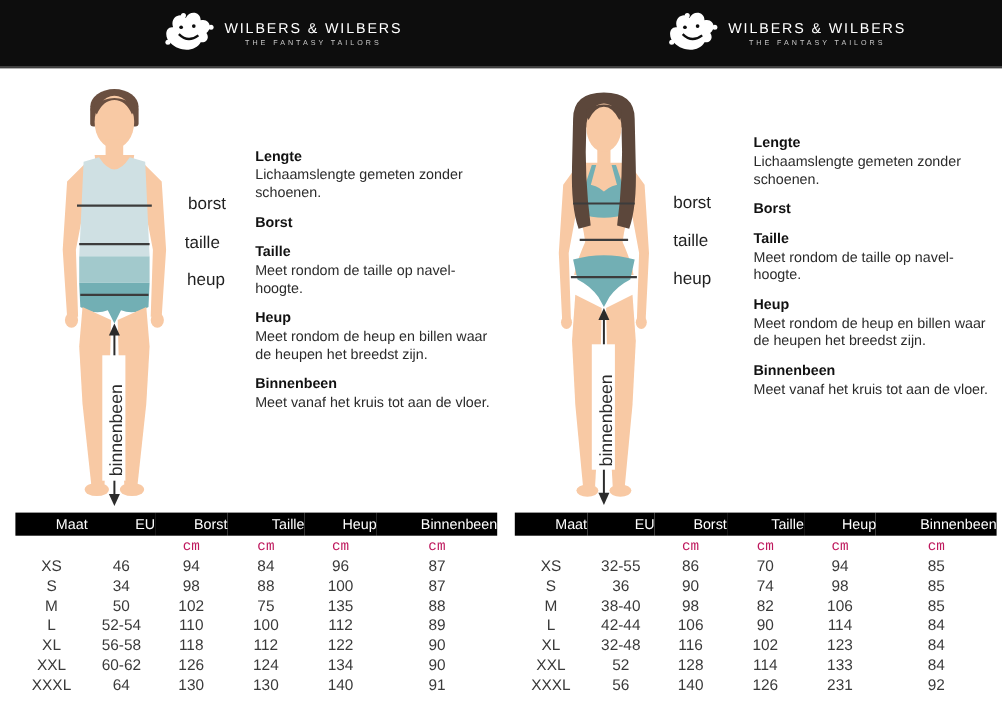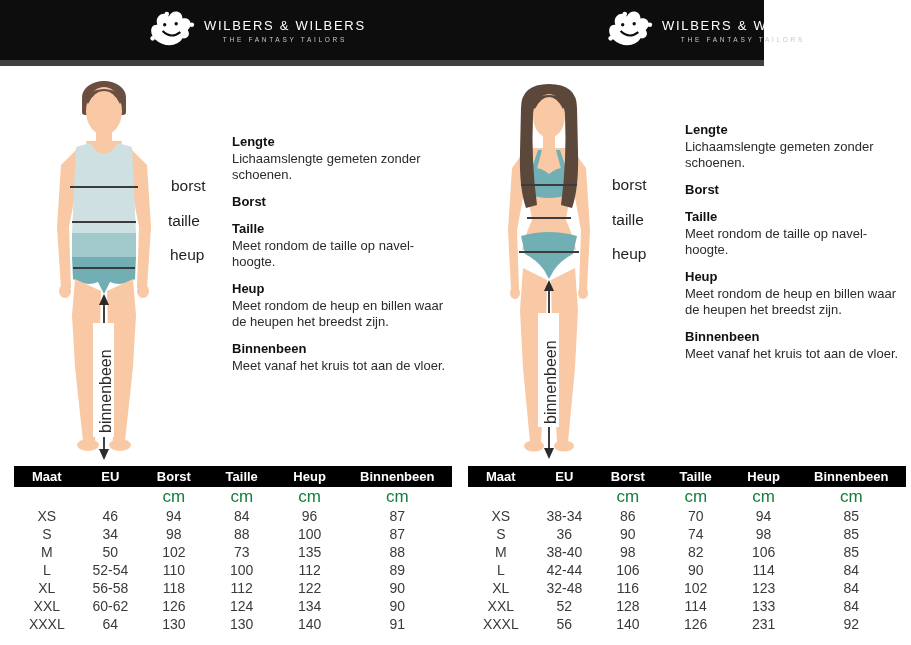--- a/index.html
+++ b/index.html
@@ -1,41 +1,41 @@
 <!DOCTYPE html>
 <html><head>
 <meta charset="utf-8">
 <style>
   html,body{margin:0;padding:0;background:#fff;}
   .canvas{position:relative;width:911px;height:645px;background:#ffffff;overflow:hidden;
           font-family:"Liberation Sans",sans-serif;}
 
   
-  .topbar{position:absolute;left:0;top:0;width:764px;height:60px;background:#0d0d0d;
-          border-bottom:6px solid #404040;}
+  .topbar{position:absolute;left:0;top:0;width:911px;height:60px;background:#0d0d0d;
+          border-bottom:2px solid #404040;}
   .logo{position:absolute;top:11px;display:flex;align-items:center;gap:9px;color:#fff;}
   .logo-left{left:149px;}
   .logo-right{left:607px;}
   .logo-text{display:flex;flex-direction:column;}
   .logo-name{font-size:13px;letter-spacing:1.7px;font-weight:400;white-space:nowrap;color:#fff;}
   .logo-tag{font-size:6.5px;letter-spacing:2.7px;color:#c8c8c8;text-align:center;margin-top:3px;white-space:nowrap;}
 
   
   .fig-label{position:absolute;font-size:15.5px;color:#1f1f1f;}
 
   
   .defs{position:absolute;width:217px;}
   .def-item{margin-bottom:12px;}
   .def-term{font-weight:700;font-size:13px;color:#111;margin-bottom:2px;}
   .def-body{font-size:13px;line-height:15.5px;color:#2b2b2b;}
 
   
   .size-table{position:absolute;width:438px;border-collapse:collapse;table-layout:fixed;text-align:center;}
-  .size-table thead th{background:#000;color:#fff;font-size:13px;font-weight:700;height:21px;padding:0;}
-  .size-table tr.units td{color:#15803d;font-size:17px;height:18px;padding:0;font-weight:400;}
+  .size-table thead th{background:#000;color:#fff;font-size:13px;font-weight:400;height:21px;padding:0;text-align:right;}
+  .size-table tr.units td{color:#be185d;font-size:13px;height:18px;padding:0;font-weight:400;font-family:Liberation Mono, monospace;}
   .size-table tbody.rows td{color:#3a3a3a;font-size:14px;height:18px;padding:0;}
 </style>
 </head>
 <body>
 
 <div class="canvas">
 
   <div class="topbar">
     <div class="logo logo-left">
       <svg width="46" height="38" viewBox="0 0 44 36">
@@ -175,21 +175,21 @@
           <td>34</td>
           <td>98</td>
           <td>88</td>
           <td>100</td>
           <td>87</td>
         </tr>
         <tr>
           <td>M</td>
           <td>50</td>
           <td>102</td>
-          <td>73</td>
+          <td>75</td>
           <td>135</td>
           <td>88</td>
         </tr>
         <tr>
           <td>L</td>
           <td>52-54</td>
           <td>110</td>
           <td>100</td>
           <td>112</td>
           <td>89</td>
@@ -308,21 +308,21 @@
           <td></td>
           <td>cm</td>
           <td>cm</td>
           <td>cm</td>
           <td>cm</td>
         </tr>
     </tbody>
     <tbody class="rows">
         <tr>
           <td>XS</td>
-          <td>38-34</td>
+          <td>32-55</td>
           <td>86</td>
           <td>70</td>
           <td>94</td>
           <td>85</td>
         </tr>
         <tr>
           <td>S</td>
           <td>36</td>
           <td>90</td>
           <td>74</td>

